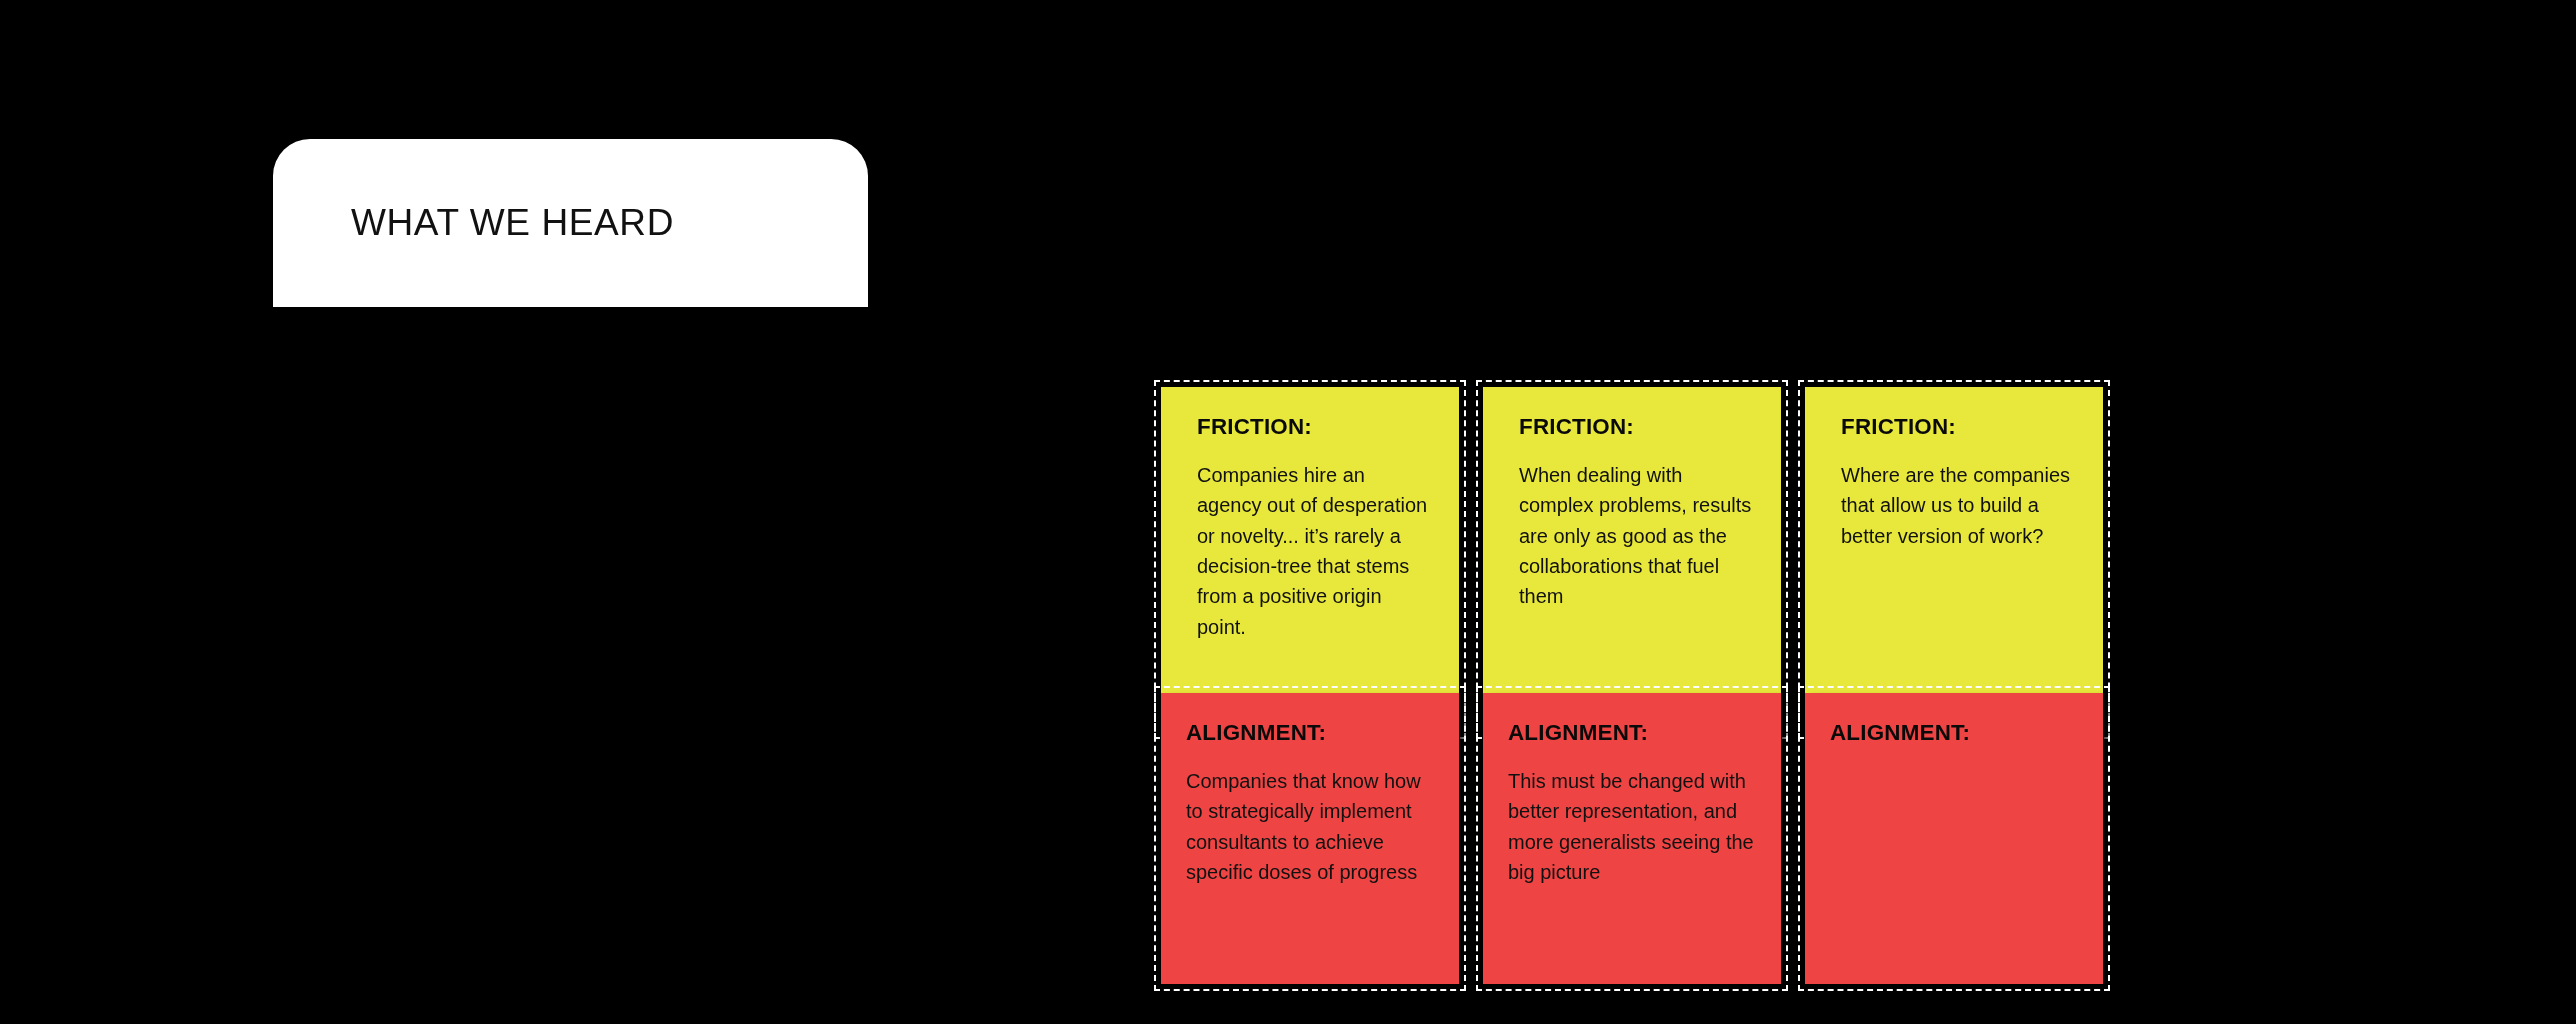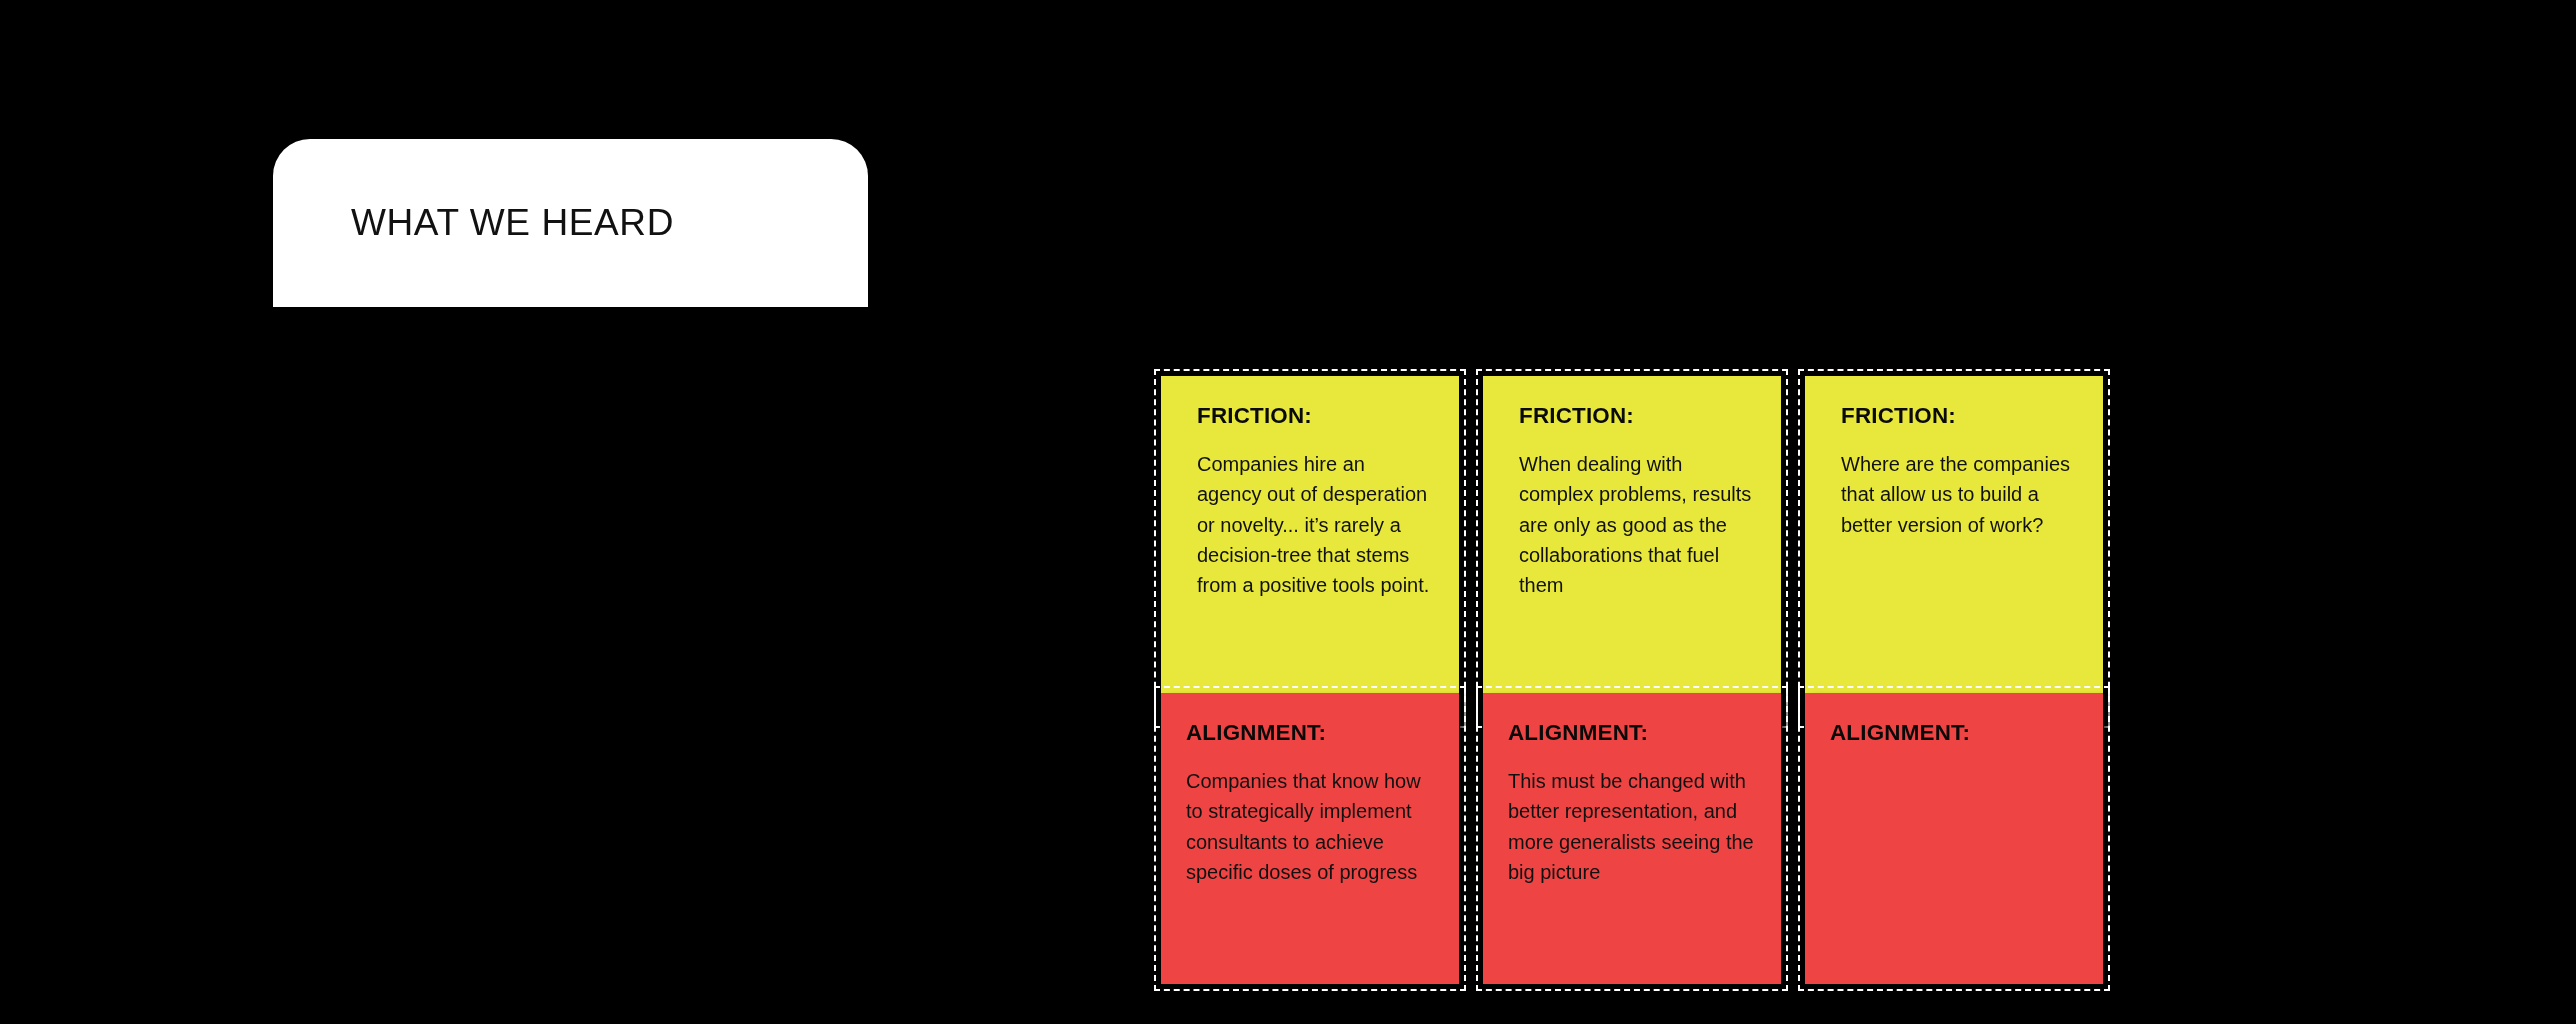--- a/index.html
+++ b/index.html
@@ -86,35 +86,35 @@
     color: #111111;
     line-height: 1.52;
     font-family: "Liberation Sans", "DejaVu Sans", sans-serif;
   }
 
   
   .col-0 { left: 0px; }
   .col-1 { left: 322px; }
   .col-2 { left: 644px; }
   
-  .row-0 { top: 5px;   width: 298px; height: 345px; padding-left: 36px; }
+  .row-0 { top: 16px;   width: 298px; height: 345px; padding-left: 36px; }
   .row-1 { top: 322px; width: 298px; height: 291px; }
 </style>
 </head>
 <body>
 
 <div id="title-card">
   <div class="title-text">WHAT WE HEARD</div>
 </div>
 
 <div id="note-grid">
 
   <div class="note yellow col-0 row-0">
     <div class="note-heading">FRICTION:</div>
-    <div class="note-body">Companies hire an agency out of desperation or novelty... it’s rarely a decision-tree that stems from a positive tools point.</div>
+    <div class="note-body">Companies hire an agency out of desperation or novelty... it’s rarely a decision-tree that stems from a positive origin point.</div>
   </div>
 
   <div class="note yellow col-1 row-0">
     <div class="note-heading">FRICTION:</div>
     <div class="note-body">When dealing with complex problems, results are only as good as the collaborations that fuel them</div>
   </div>
 
   <div class="note yellow col-2 row-0">
     <div class="note-heading">FRICTION:</div>
     <div class="note-body">Where are the companies that allow us to build a better version of work?</div>

